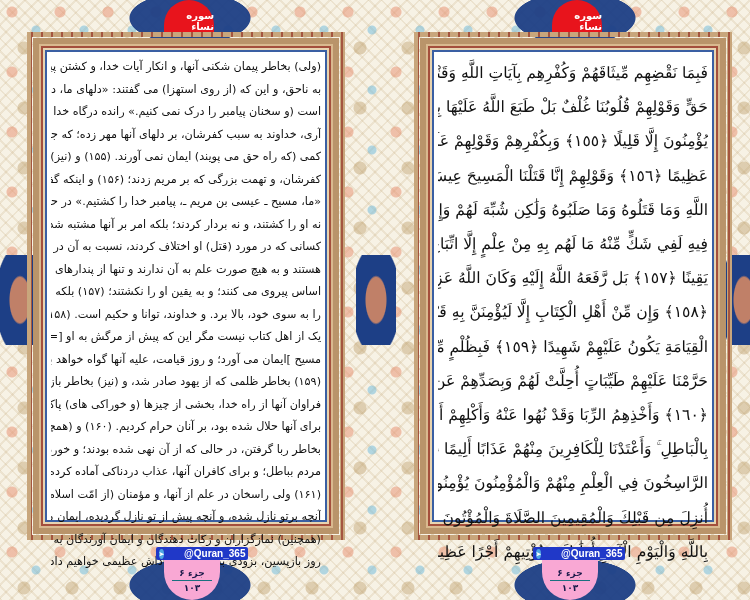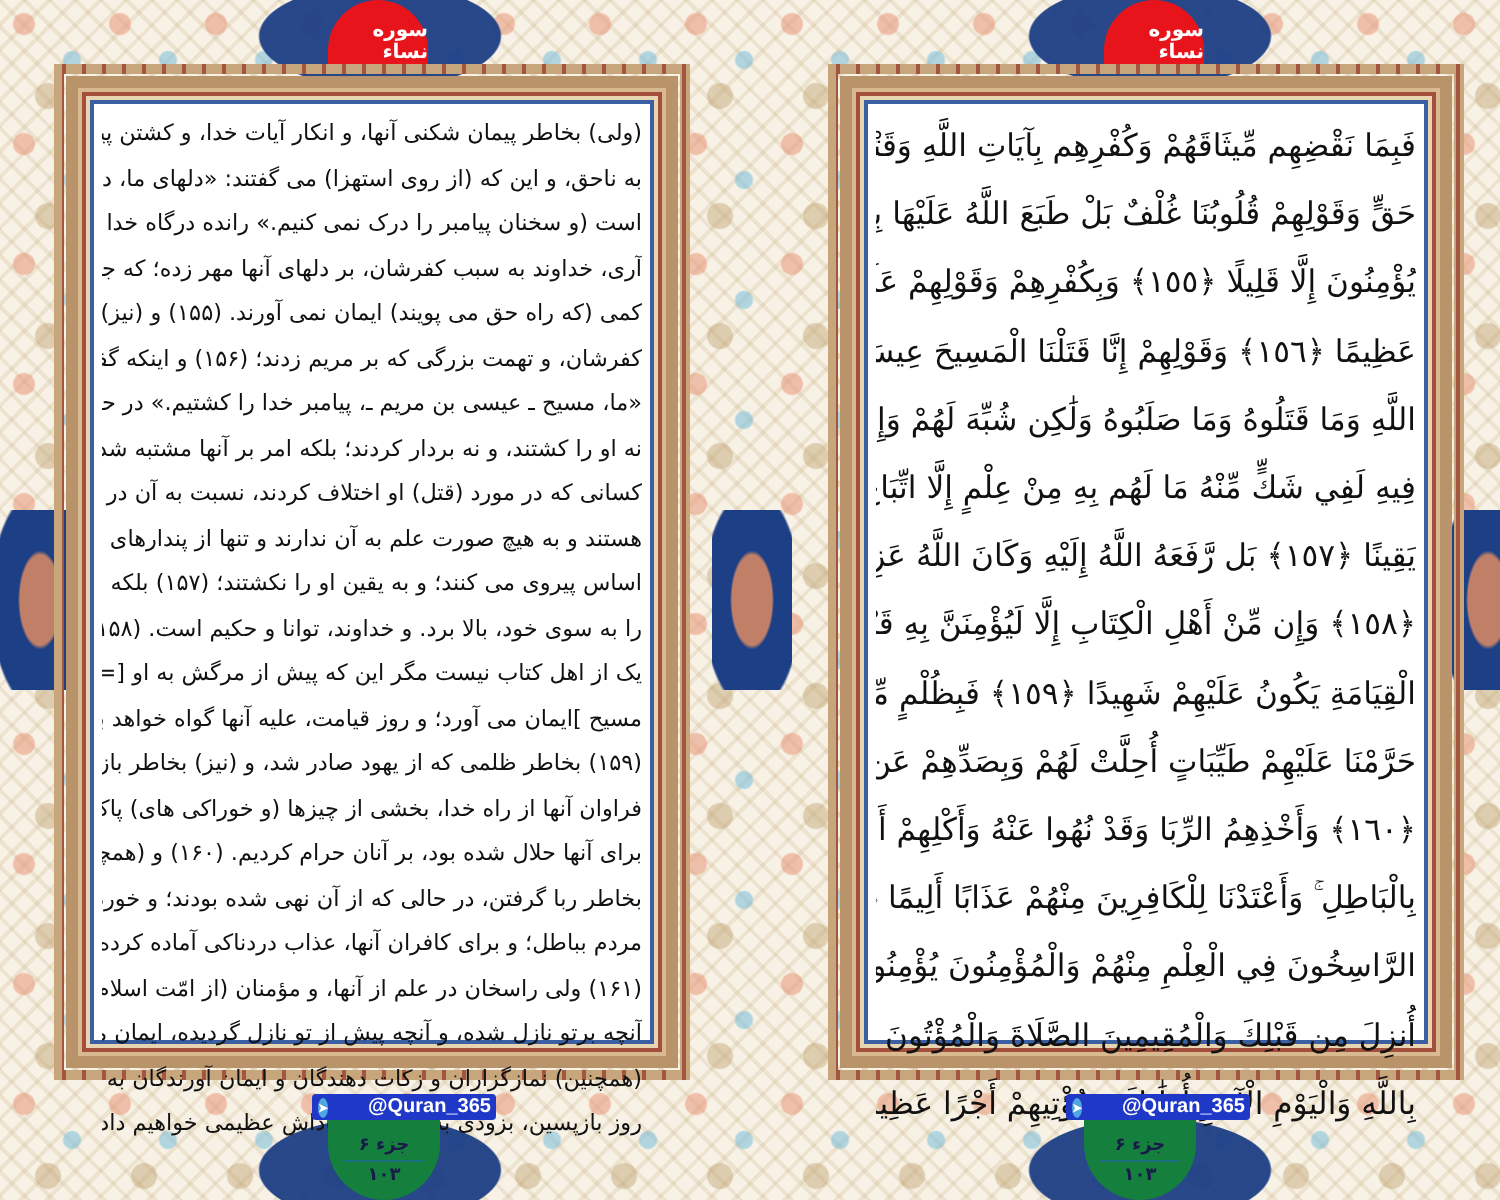--- a/index.html
+++ b/index.html
@@ -79,21 +79,21 @@
     font-family: "Liberation Sans", sans-serif; border-radius: 2px;
   }
   .watermark.left { left: 156px; }
   .watermark.right { left: 533px; }
   .tg-icon {
     width: 10px; height: 10px; border-radius: 50%; background: #4fa7e2;
     display: inline-flex; align-items: center; justify-content: center; font-size: 6px; color: #fff;
   }
   .juz-badge {
     position: absolute; top: 560px; width: 56px; height: 40px;
-    background: #15803d; border-radius: 0 0 28px 28px;
+    background: #f9a8d4; border-radius: 0 0 28px 28px;
     display: flex; flex-direction: column; align-items: center; justify-content: center;
     font-size: 9px; font-weight: bold; color: #1a1a4a;
   }
   .juz-badge.left { left: 164px; }
   .juz-badge.right { left: 542px; }
   .juz-badge .divider { width: 40px; height: 1px; background: #1a6f80; margin: 2px 0; }
 </style>
 </head>
 <body>
 

